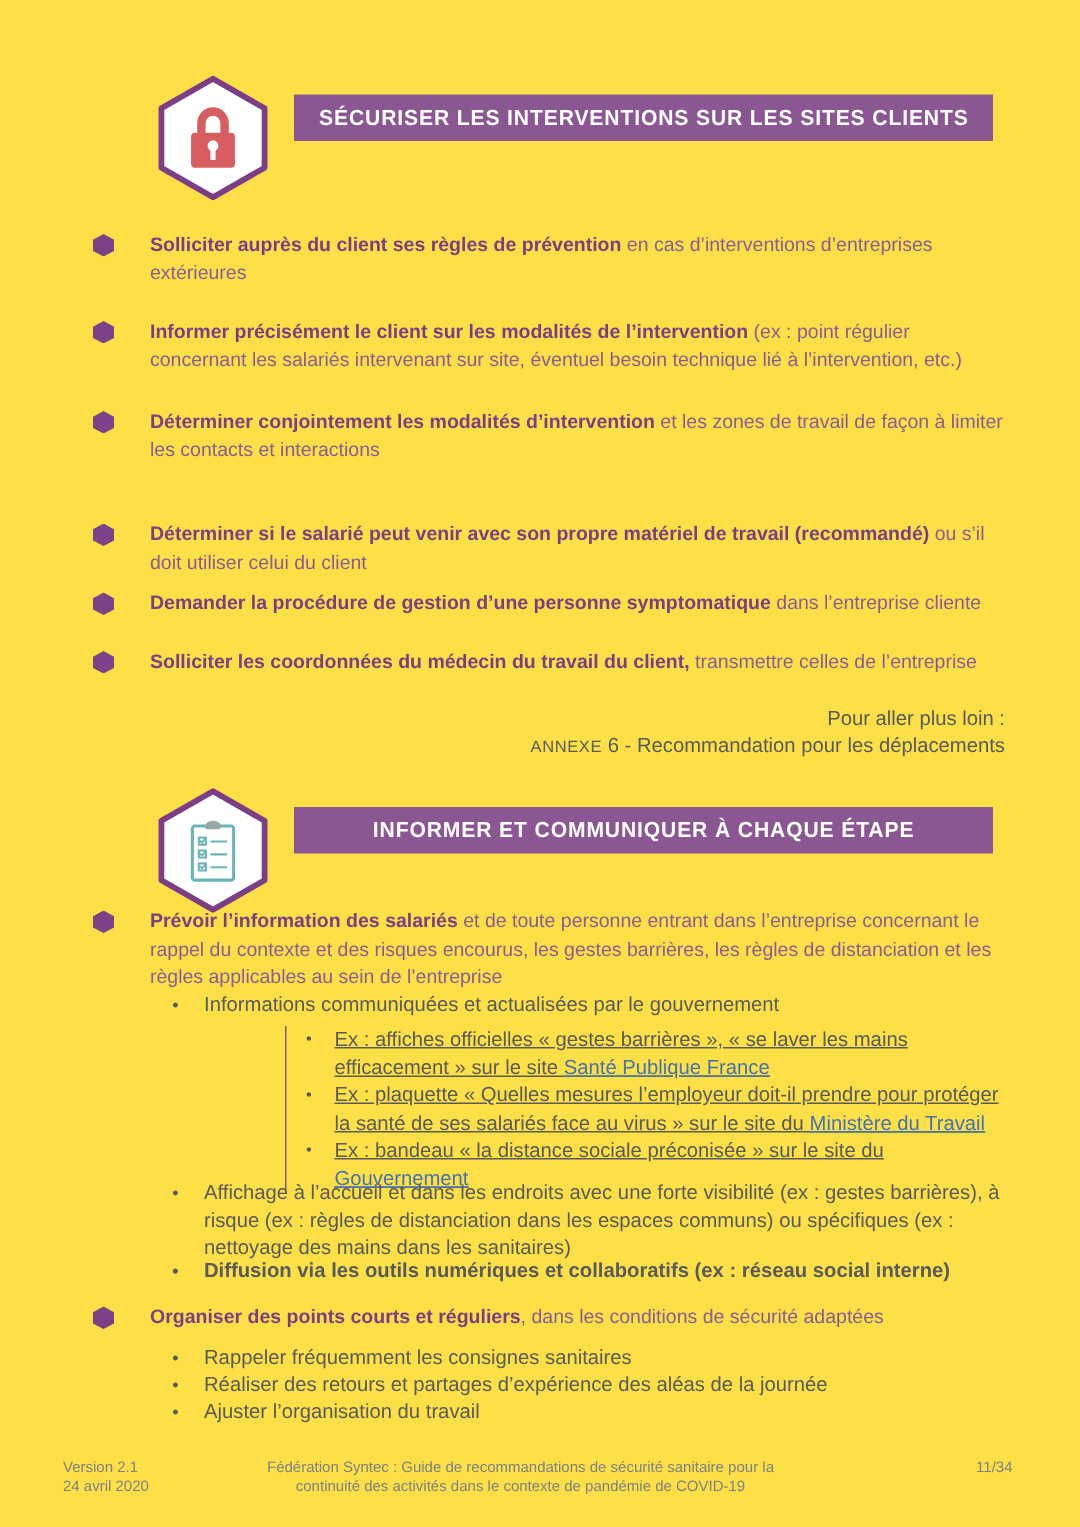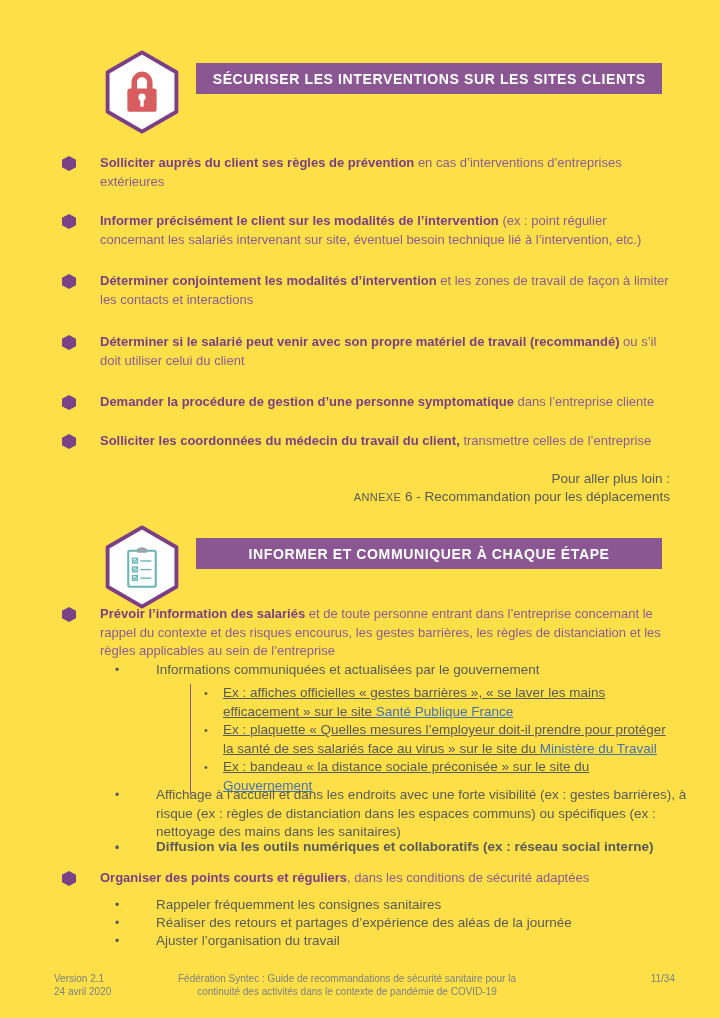--- a/index.html
+++ b/index.html
@@ -57,21 +57,21 @@
     font-size: 13px;
     line-height: 18.5px;
     color: #8a5b94;
   }
   .bullet-text b { color: #7a3e85; font-weight: 700; }
 
   
   .l2-row {
     left: 110px;
     display: flex;
-    gap: 32px;
+    gap: 12px;
     align-items: flex-start;
     color: #595a5c;
   }
   .l2-dot {
     flex: 0 0 14px;
     width: 14px;
     text-align: center;
     font-size: 12px;
     line-height: 18.5px;
     color: #595a5c;
@@ -122,21 +122,21 @@
     width: 400px;
     text-align: right;
     color: #58595b;
     font-size: 13.5px;
     line-height: 18px;
   }
   .annexe-caps { font-size: 11px; letter-spacing: 0.4px; margin-left: 16px; }
 
   
   .footer-left {
-    left: 54px; top: 972px;
+    left: 42px; top: 972px;
     font-size: 10px; line-height: 13px;
     color: #7e8083;
   }
   .footer-center {
     left: 0; top: 972px; width: 694px;
     text-align: center;
     font-size: 10px; line-height: 13px;
     color: #7e8083;
   }
   .footer-right {
@@ -171,21 +171,21 @@
   <div class="abs bullet-row" style="top:212px;">
     <span class="hex-bullet"></span>
     <div class="bullet-text"><b>Informer précisément le client sur les modalités de l’intervention</b><span> (ex : point régulier concernant les salariés intervenant sur site, éventuel besoin technique lié à l’intervention, etc.)</span></div>
   </div>
 
   <div class="abs bullet-row" style="top:272px;">
     <span class="hex-bullet"></span>
     <div class="bullet-text"><b>Déterminer conjointement les modalités d’intervention</b><span> et les zones de travail de façon à limiter les contacts et interactions</span></div>
   </div>
 
-  <div class="abs bullet-row" style="top:333px;">
+  <div class="abs bullet-row" style="top:347px;">
     <span class="hex-bullet"></span>
     <div class="bullet-text"><b>Déterminer si le salarié peut venir avec son propre matériel de travail (recommandé)</b><span> ou s’il doit utiliser celui du client</span></div>
   </div>
 
   <div class="abs bullet-row" style="top:393px;">
     <span class="hex-bullet"></span>
     <div class="bullet-text"><b>Demander la procédure de gestion d’une personne symptomatique</b><span> dans l’entreprise cliente</span></div>
   </div>
 
   <div class="abs bullet-row" style="top:432px;">

